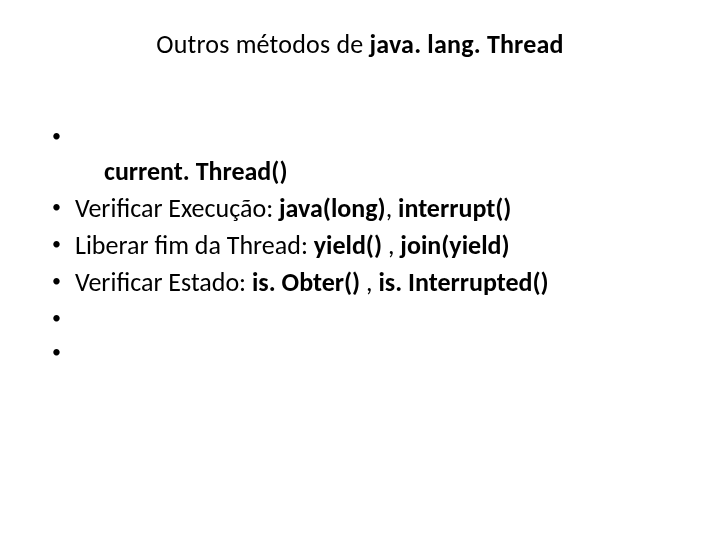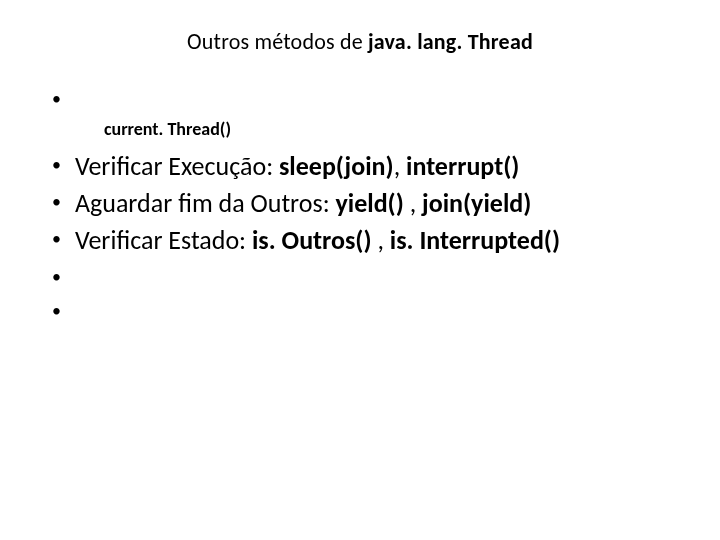--- a/index.html
+++ b/index.html
@@ -6,44 +6,44 @@
     body {
       width: 720px;
       height: 540px;
       background: #fff;
       font-family: Calibri, "Segoe UI", Arial, sans-serif;
       color: #000;
       padding: 28px 40px 40px 40px;
       overflow: hidden;
     }
     .title {
-      font-size: 22px;
+      font-size: 26px;
       text-align: center;
       font-weight: 400;
-      margin-bottom: 28px;
+      margin-bottom: 60px;
       letter-spacing: 0.2px;
     }
     .title .bold { font-weight: 700; }
     .bullets {
       list-style: none;
       padding-left: 12px;
     }
     .bullets li.row {
       display: flex;
       align-items: flex-start;
       gap: 14px;
       font-size: 26px;
       line-height: 1.35;
       margin-bottom: 2px;
     }
     .bullets li.sub {
       padding-left: 52px;
-      font-size: 18px;
+      font-size: 26px;
       line-height: 1.35;
-      margin-bottom: 8px;
+      margin-bottom: 2px;
     }
     .bullet-dot {
       font-size: 18px;
       line-height: 32px;
       flex-shrink: 0;
     }
     .bold { font-weight: 700; }
   </style>
 </head>
 <body>
@@ -57,35 +57,35 @@
   <li class="row">
     <span class="bullet-dot">•</span>
   </li>
   <li class="sub">
     <span class="bold">current. Thread()</span>
   </li>
 
   <li class="row">
     <span class="bullet-dot">•</span>
     <span>
-      <span>Verificar Execução: </span><span class="bold">sleep(join)</span><span>, </span><span class="bold">interrupt()</span>
+      <span>Verificar Execução: </span><span class="bold">java(long)</span><span>, </span><span class="bold">interrupt()</span>
     </span>
   </li>
 
   <li class="row">
     <span class="bullet-dot">•</span>
     <span>
-      <span>Aguardar  fim da Outros: </span><span class="bold">yield()</span><span> ,  </span><span class="bold">join(yield)</span>
+      <span>Liberar  fim da Thread: </span><span class="bold">yield()</span><span> ,  </span><span class="bold">join(yield)</span>
     </span>
   </li>
 
   <li class="row">
     <span class="bullet-dot">•</span>
     <span>
-      <span>Verificar Estado:  </span><span class="bold">is. Outros()</span><span> , </span><span class="bold">is. Interrupted()</span>
+      <span>Verificar Estado:  </span><span class="bold">is. Obter()</span><span> , </span><span class="bold">is. Interrupted()</span>
     </span>
   </li>
 
   <li class="row">
     <span class="bullet-dot">•</span>
   </li>
 
   <li class="row">
     <span class="bullet-dot">•</span>
   </li>

